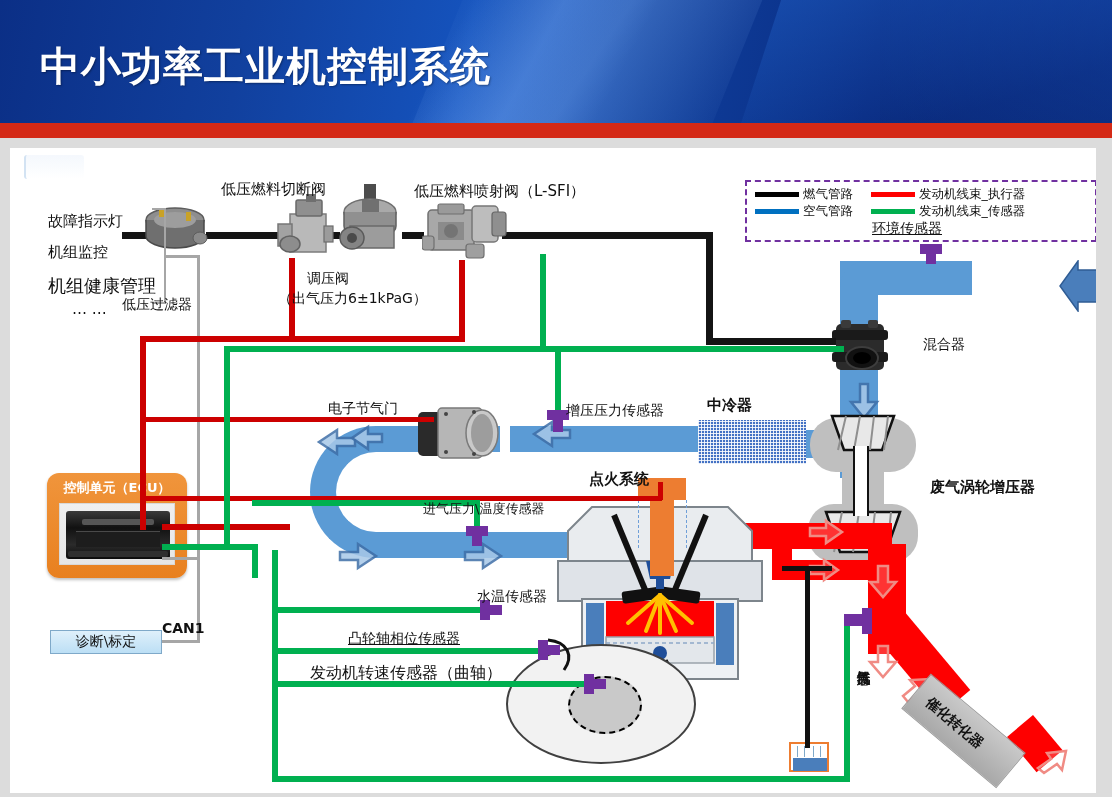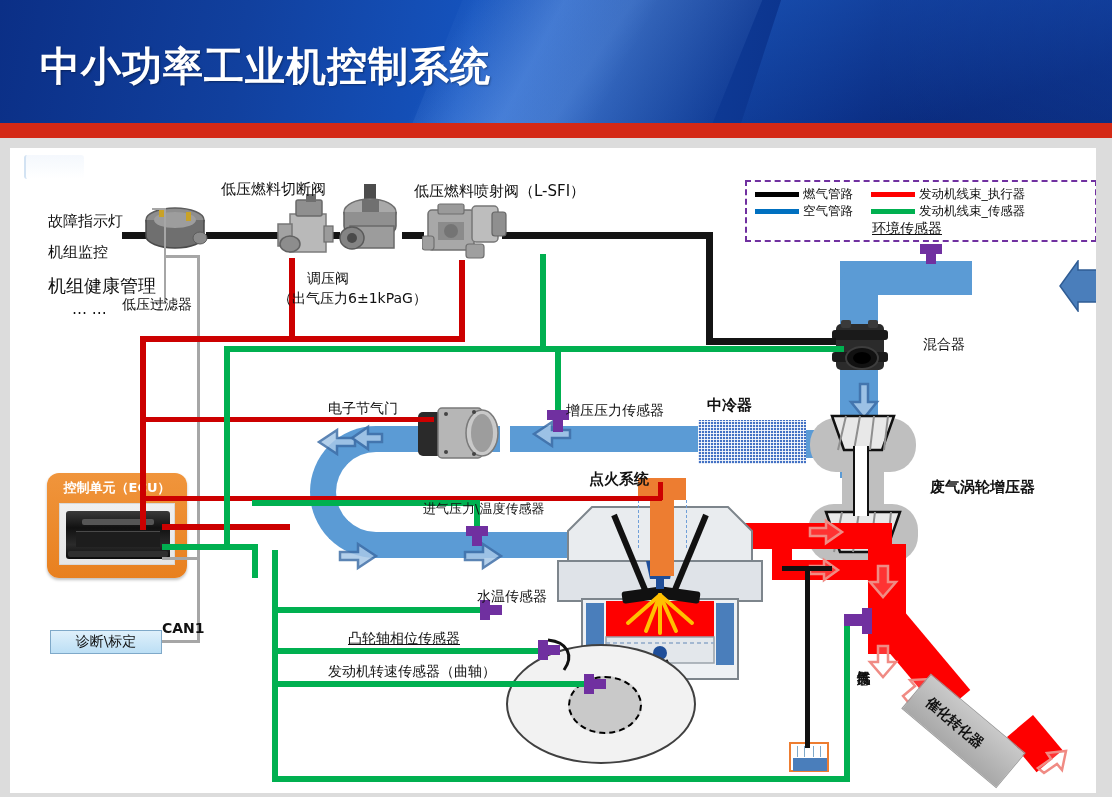--- a/index.html
+++ b/index.html
@@ -510,21 +510,21 @@
     <div class="lbl" style="left:913px; top:188px; font-size:14px;">混合器</div>
     <div class="lbl" style="left:920px; top:330px; font-size:15px; font-weight:bold;">废气涡轮增压器</div>
     <div class="lbl" style="left:697px; top:248px; font-size:15px; font-weight:bold;">中冷器</div>
     <div class="lbl" style="left:556px; top:254px; font-size:14px;">增压压力传感器</div>
     <div class="lbl" style="left:318px; top:252px; font-size:14px;">电子节气门</div>
     <div class="lbl" style="left:413px; top:352px; font-size:13px;">进气压力\温度传感器</div>
 
     <div class="lbl" style="left:579px; top:322px; font-size:15px; font-weight:bold;">点火系统</div>
     <div class="lbl" style="left:467px; top:440px; font-size:14px;">水温传感器</div>
     <div class="lbl" style="left:338px; top:482px; font-size:14px;text-decoration:underline;">凸轮轴相位传感器</div>
-    <div class="lbl" style="left:318px; top:515px; font-size:14px;">发动机转速传感器（曲轴）</div>
+    <div class="lbl" style="left:300px; top:515px; font-size:16px;">发动机转速传感器（曲轴）</div>
 
     <div class="lbl vert" style="left:846px; top:512px; font-size:14px; line-height:16px;">废气氧传感器</div>
 
     <div class="lbl" style="left:38px; top:64px; font-size:15px;">故障指示灯</div>
     <div class="lbl" style="left:38px; top:95px; font-size:15px;">机组监控</div>
     <div class="lbl" style="left:38px; top:126px; font-size:18px;">机组健康管理</div>
     <div class="lbl" style="left:62px; top:152px; font-size:15px;">…  …</div>
     <div class="lbl" style="left:152px; top:472px; font-size:14px; font-weight:bold;">CAN1</div>
   </div>
 </div>

